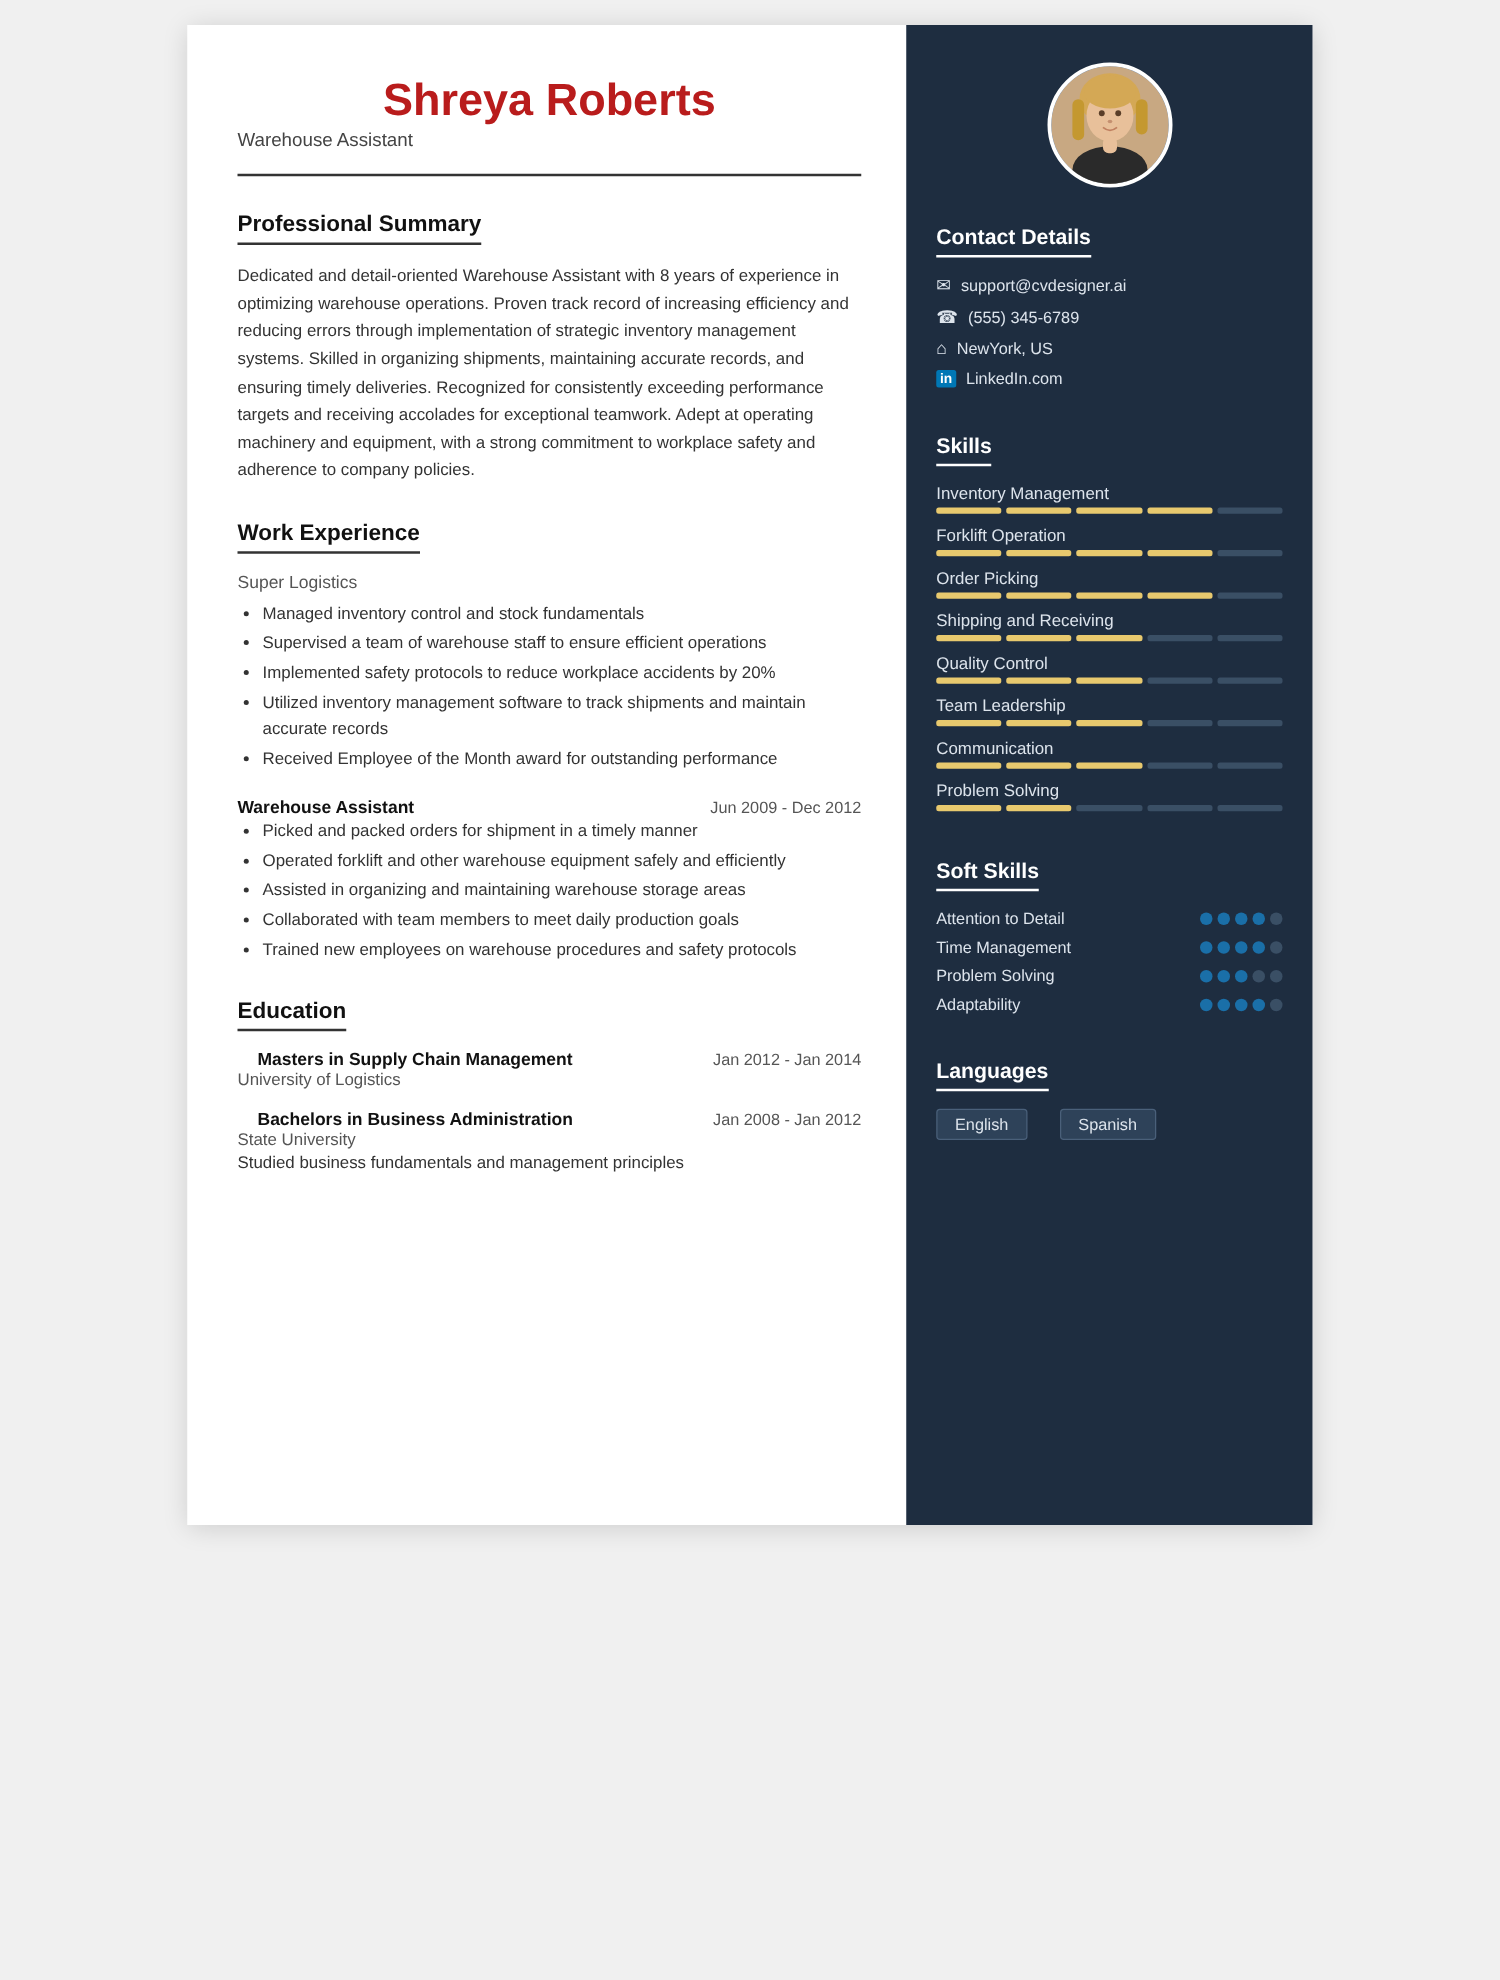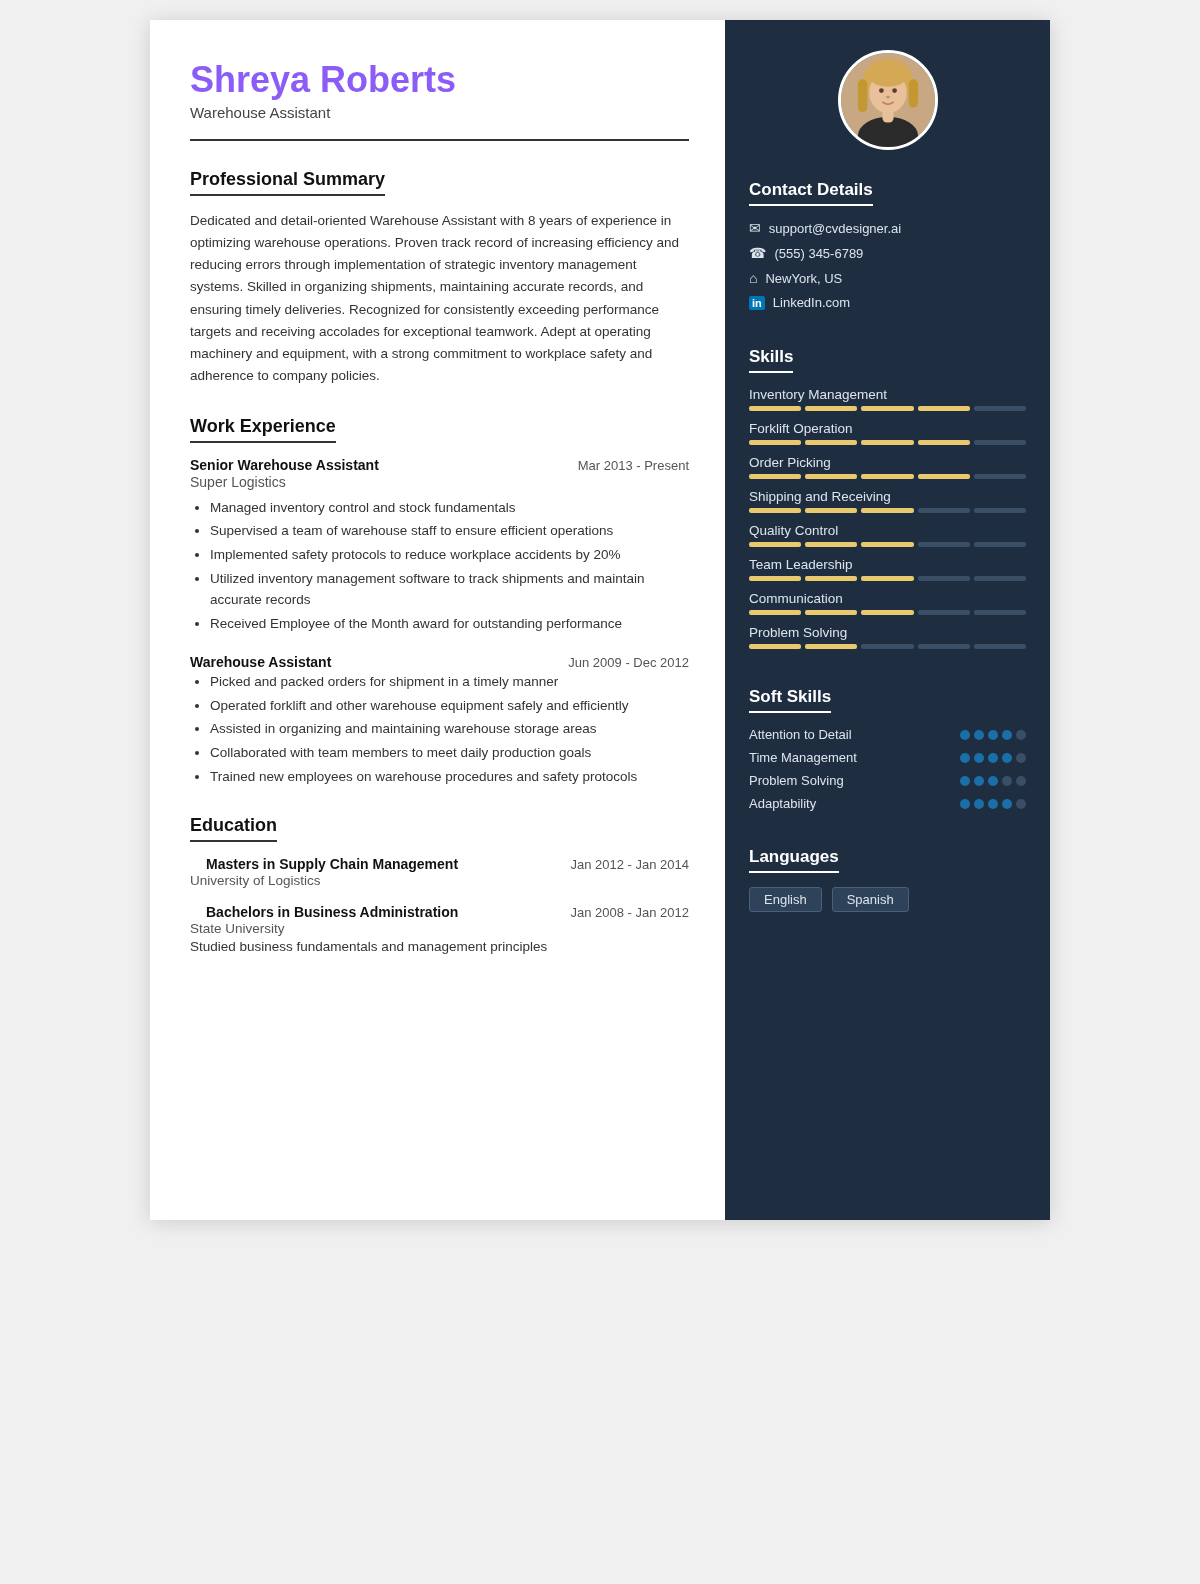--- a/index.html
+++ b/index.html
@@ -26,22 +26,23 @@
       background: #fff;
     }
     .name-section {
       padding-bottom: 18px;
       border-bottom: 2px solid #333;
       margin-bottom: 28px;
     }
     .name {
       font-size: 36px;
       font-weight: 900;
-      color: #8b5cf6;
+      color: #b91c1c;
       line-height: 1.1;
+      text-align: center;
     }
     .job-title {
       font-size: 15px;
       color: #444;
       margin-top: 4px;
     }
     .section-title {
       font-size: 18px;
       font-weight: 700;
       color: #111;
@@ -213,21 +214,21 @@
     }
     .dot.filled {
       background: #1a6fa8;
     }
     .dot.empty {
       background: #3a4f65;
     }
     
     .lang-tags {
       display: flex;
-      gap: 10px;
+      gap: 26px;
       flex-wrap: wrap;
     }
     .lang-tag {
       background: #2e4259;
       border: 1px solid #4a607a;
       color: #dde4ec;
       font-size: 13px;
       padding: 4px 14px;
       border-radius: 3px;
     }
@@ -247,24 +248,20 @@
     <div class="section">
       <div class="section-title">Professional Summary</div>
       <p class="summary-text">Dedicated and detail-oriented Warehouse Assistant with 8 years of experience in optimizing warehouse operations. Proven track record of increasing efficiency and reducing errors through implementation of strategic inventory management systems. Skilled in organizing shipments, maintaining accurate records, and ensuring timely deliveries. Recognized for consistently exceeding performance targets and receiving accolades for exceptional teamwork. Adept at operating machinery and equipment, with a strong commitment to workplace safety and adherence to company policies.</p>
     </div>
 
     <div class="section">
       <div class="section-title">Work Experience</div>
 
       
       <div class="work-item">
-        <div class="job-header">
-          <span class="job-title-name">Senior Warehouse Assistant</span>
-          <span class="job-date">Mar 2013 - Present</span>
-        </div>
         <div class="job-company">Super Logistics</div>
         <ul class="job-bullets">
           <li>Managed inventory control and stock fundamentals</li>
           <li>Supervised a team of warehouse staff to ensure efficient operations</li>
           <li>Implemented safety protocols to reduce workplace accidents by 20%</li>
           <li>Utilized inventory management software to track shipments and maintain accurate records</li>
           <li>Received Employee of the Month award for outstanding performance</li>
         </ul>
       </div>
 

